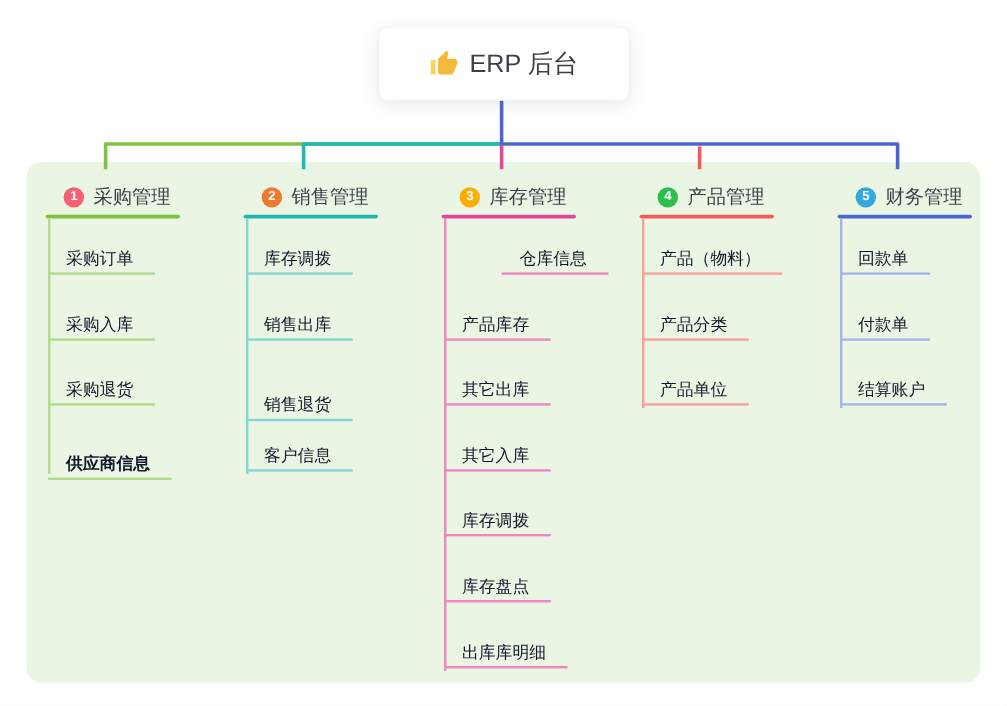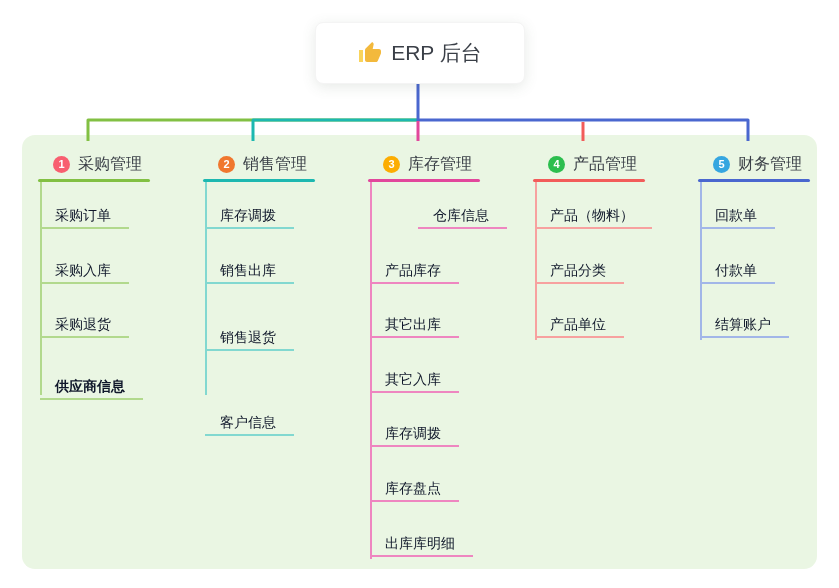--- a/index.html
+++ b/index.html
@@ -79,21 +79,21 @@
       <div class="branch" style="left: 203px; top: 152px;">
     <div class="b-title">
       <span class="badge" style="background: rgb(240, 119, 46);">2</span>
       <span>销售管理</span>
     </div>
     <div class="b-underline" style="background: rgb(29, 184, 176);"></div>
     <div class="b-vline" style="border-color: rgb(130, 216, 208); height: 212.8px;"></div>
   <div class="child" style="top: 51px; border-bottom-color: rgb(130, 216, 208);">库存调拨</div>
         <div class="child" style="top: 105.6px; border-bottom-color: rgb(130, 216, 208);">销售出库</div>
         <div class="child" style="top: 161px; border-bottom-color: rgb(130, 216, 208); margin-top: 12px;">销售退货</div>
-        <div class="child" style="top: 214.8px; border-bottom-color: rgb(130, 216, 208); margin-top: 43px;">客户信息</div>
+        <div class="child" style="top: 214.8px; border-bottom-color: rgb(130, 216, 208);">客户信息</div>
       </div>
       <div class="branch" style="left: 368px; top: 152px;">
     <div class="b-title">
       <span class="badge" style="background: rgb(252, 173, 2);">3</span>
       <span>库存管理</span>
     </div>
     <div class="b-underline" style="background: rgb(226, 71, 156);"></div>
     <div class="b-vline" style="border-color: rgb(238, 134, 192); height: 376.6px;"></div>
   <div class="child" style="top: 51px; border-bottom-color: rgb(238, 134, 192); margin-left: 48px;">仓库信息</div>
         <div class="child" style="top: 105.6px; border-bottom-color: rgb(238, 134, 192);">产品库存</div>

